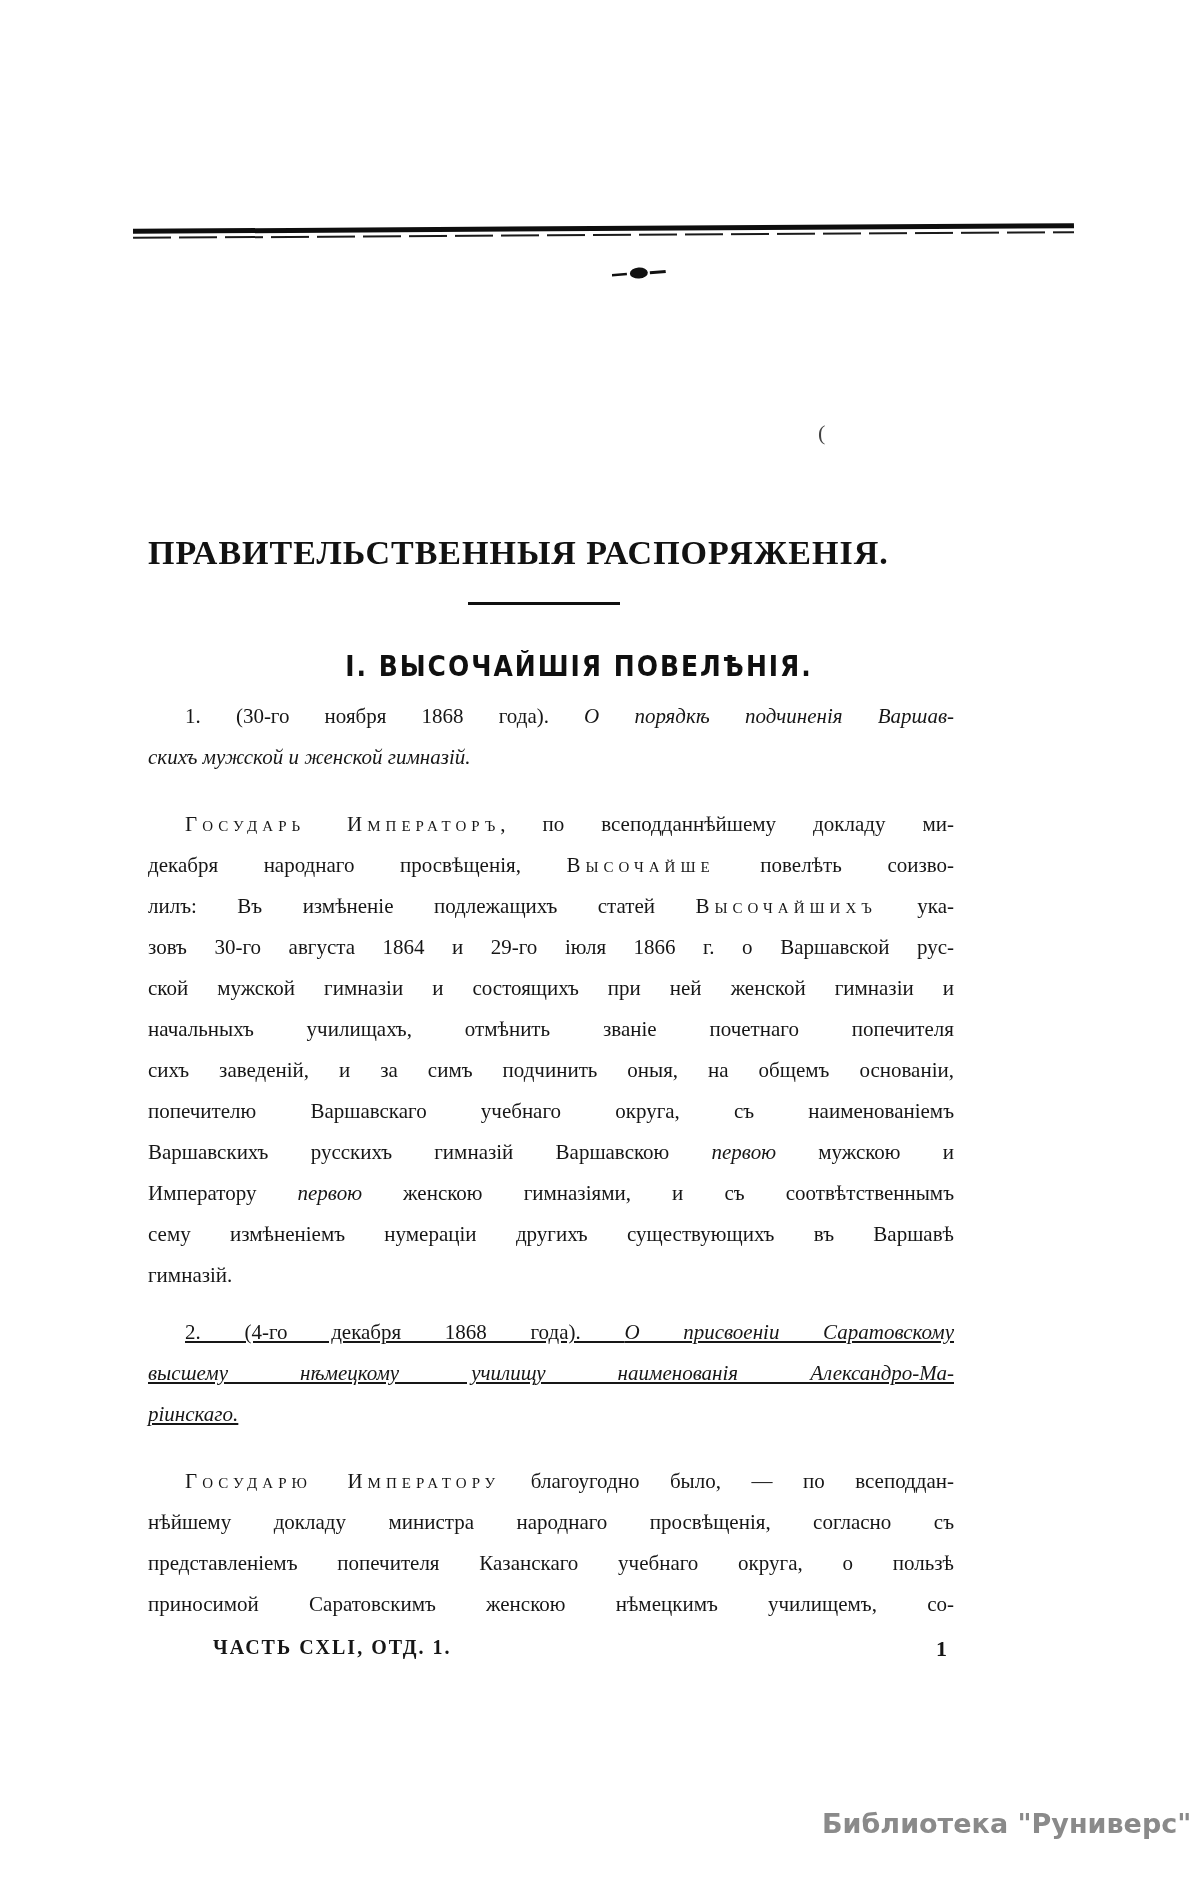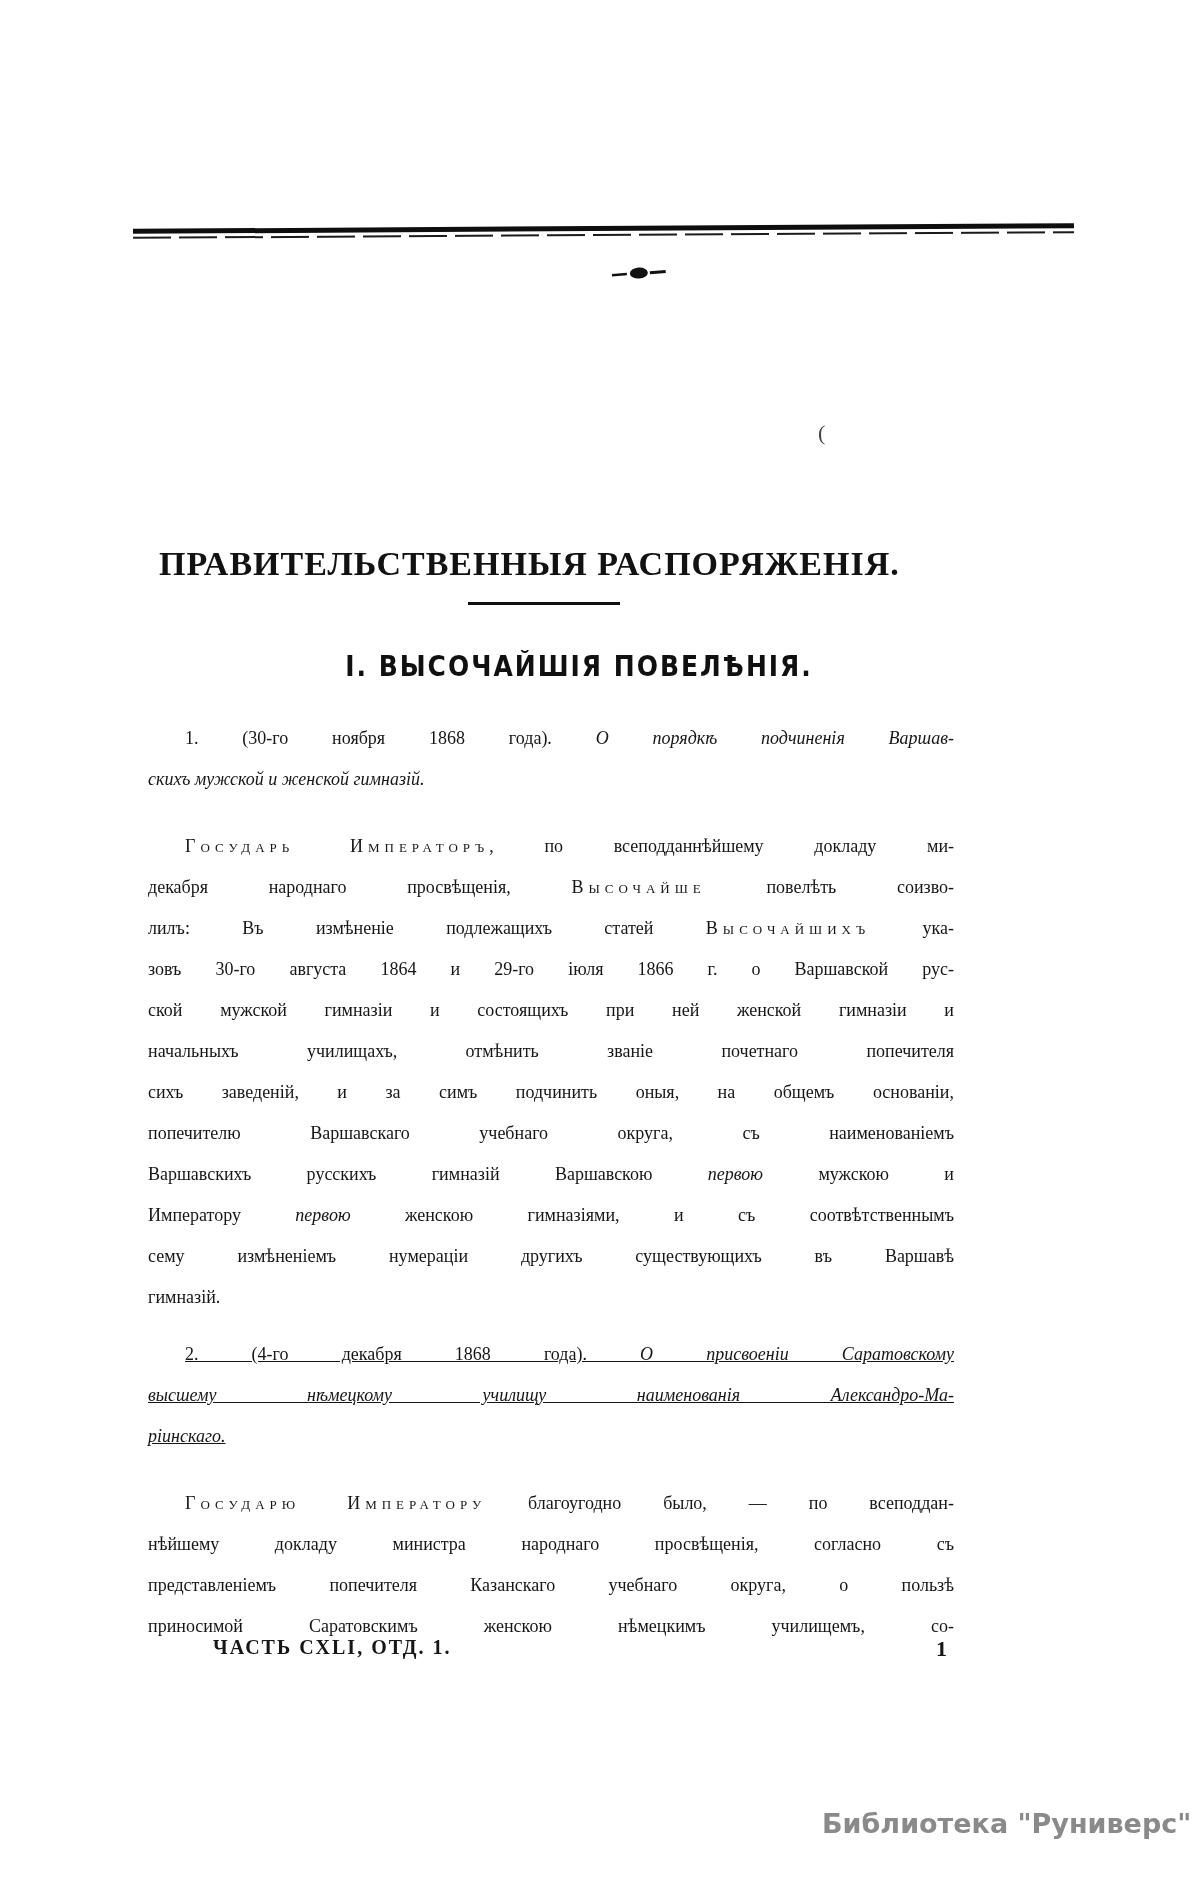--- a/index.html
+++ b/index.html
@@ -10,34 +10,34 @@
   }
   
   .top-rule { position:absolute; left:133px; top:226px; width:941px; transform:rotate(-0.35deg); }
   .rule-thick { height:5px; background:#0e0e0e; }
   .rule-thin  { margin-top:3px; height:2px;
     background:repeating-linear-gradient(90deg,#1a1a1a 0 38px,transparent 38px 46px); }
   .ornament { position:absolute; left:612px; top:266px; transform:rotate(-4deg); }
   .artifact-paren { position:absolute; left:818px; top:420px; font-size:22px; color:#444; }
 
   .title {
-    position:absolute; left:148px; top:534px; width:720px; margin:11px;
+    position:absolute; left:148px; top:534px; width:720px; margin:0;
     text-align:center; font-size:34px; font-weight:bold; letter-spacing:1px;
     white-space:nowrap; color:#121212;
   }
   .title-rule { position:absolute; left:468px; top:602px; width:152px; height:3px; background:#101010; }
   .section-heading {
     position:absolute; left:176px; top:652px; width:806px; margin:0;
     text-align:center; font-family:"DejaVu Sans","Liberation Sans",sans-serif;
     font-size:25px; font-weight:bold; letter-spacing:2px; transform:scaleY(1.1);
     color:#101010; white-space:nowrap;
   }
 
-  .content { position:absolute; left:148px; top:718px; width:806px;
-    font-size:18px; line-height:41px; }
+  .content { position:absolute; left:148px; top:696px; width:806px;
+    font-size:21px; line-height:41px; }
   .block { margin:0; }
   .block + .block { margin-top:26px; }
   .content .block:nth-child(3) { margin-top:16px;text-decoration:underline; }
   .content .block:nth-child(4) { }
   .line { text-align:justify; }
   .line.just { text-align-last:justify; }
   .line.indent { text-indent:37px; }
   .seg-italic { font-style:italic; }
   .seg-smallcaps { font-variant:small-caps; letter-spacing:5px; }
 

